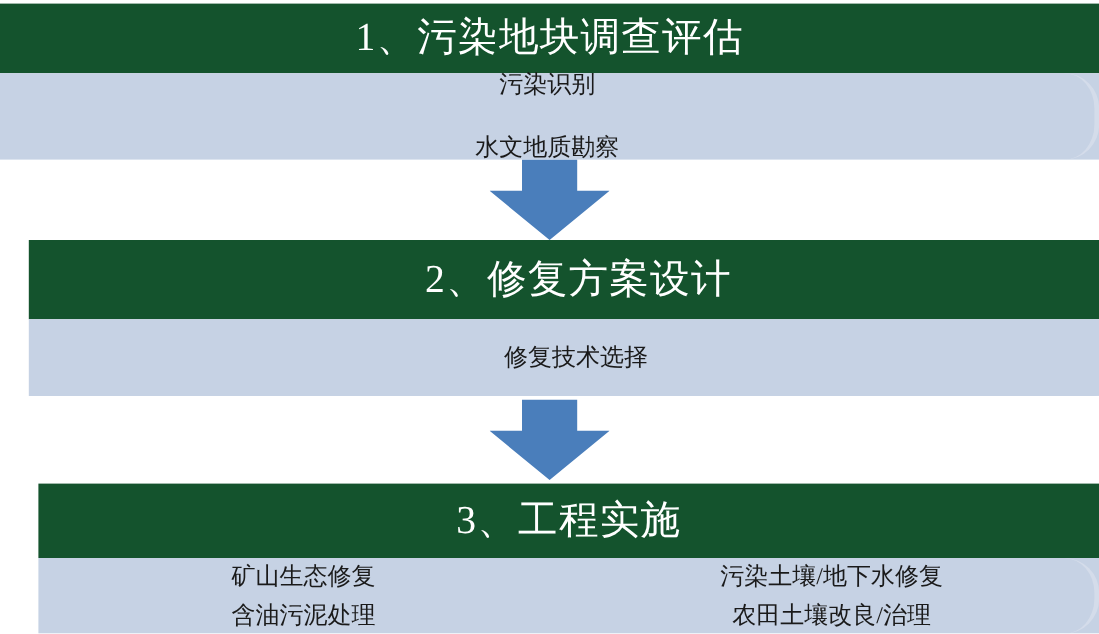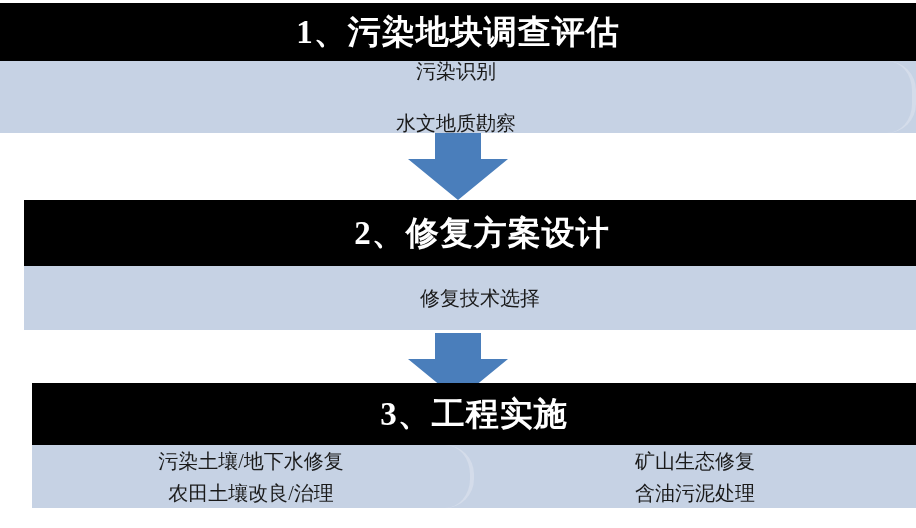--- a/index.html
+++ b/index.html
@@ -20,23 +20,23 @@
   }
 
   
   .stage {
     position: absolute;
     left: 0;
     width: 916px;
     box-sizing: border-box;
   }
   .stage-header {
-    background: #000000;
+    background: #14532d;
     color: #ffffff;
-    font-weight: bold;
+    font-weight: normal;
     font-size: 33px;
     line-height: 1;
     letter-spacing: 1px;
     display: flex;
     align-items: center;
     justify-content: center;
     box-sizing: border-box;
     width: 100%;
   }
   .stage-body {
@@ -68,21 +68,21 @@
   
   #stage-1 { top: 3px; }
   #stage-1 .stage-header { height: 58px; }
   #stage-1 .stage-body   { height: 72px; }
   #stage-1 .col-line + .col-line { margin-top: 32px; }
 
   #stage-2 { top: 200px; margin-left: 24px; }
   #stage-2 .stage-header { height: 66px; }
   #stage-2 .stage-body   { height: 64px; text-align: center; }
 
-  #stage-3 { top: 383px; padding-left: 32px; }
+  #stage-3 { top: 403px; padding-left: 32px; }
   #stage-3 .stage-header { height: 62px; }
   #stage-3 .stage-body   { height: 63px; }
   #stage-3 .col-line + .col-line { margin-top: 12px; }
 
   
   .arrow {
     position: absolute;
     width: 100px;
     height: 67px;
   }
@@ -122,24 +122,24 @@
 
   <div class="arrow" id="arrow-2">
     <svg viewBox="0 0 100 67" preserveAspectRatio="none" aria-hidden="true">
       <polygon points="27,0 73,0 73,26 100,26 50,67 0,26 27,26" fill="#4a7ebb"></polygon>
     </svg>
   </div>
 
   <div class="stage" id="stage-3">
     <div class="stage-header">3、工程实施</div>
     <div class="stage-body">
+      <div class="stage-col right">
+        <div class="col-line">矿山生态修复</div>
+        <div class="col-line">含油污泥处理</div>
+      </div>
       <div class="stage-col left">
         <div class="col-line">污染土壤/地下水修复</div>
         <div class="col-line">农田土壤改良/治理</div>
-      </div>
-      <div class="stage-col right">
-        <div class="col-line">矿山生态修复</div>
-        <div class="col-line">含油污泥处理</div>
       </div>
     </div>
   </div>
 
 </div>
 
 </body></html>

